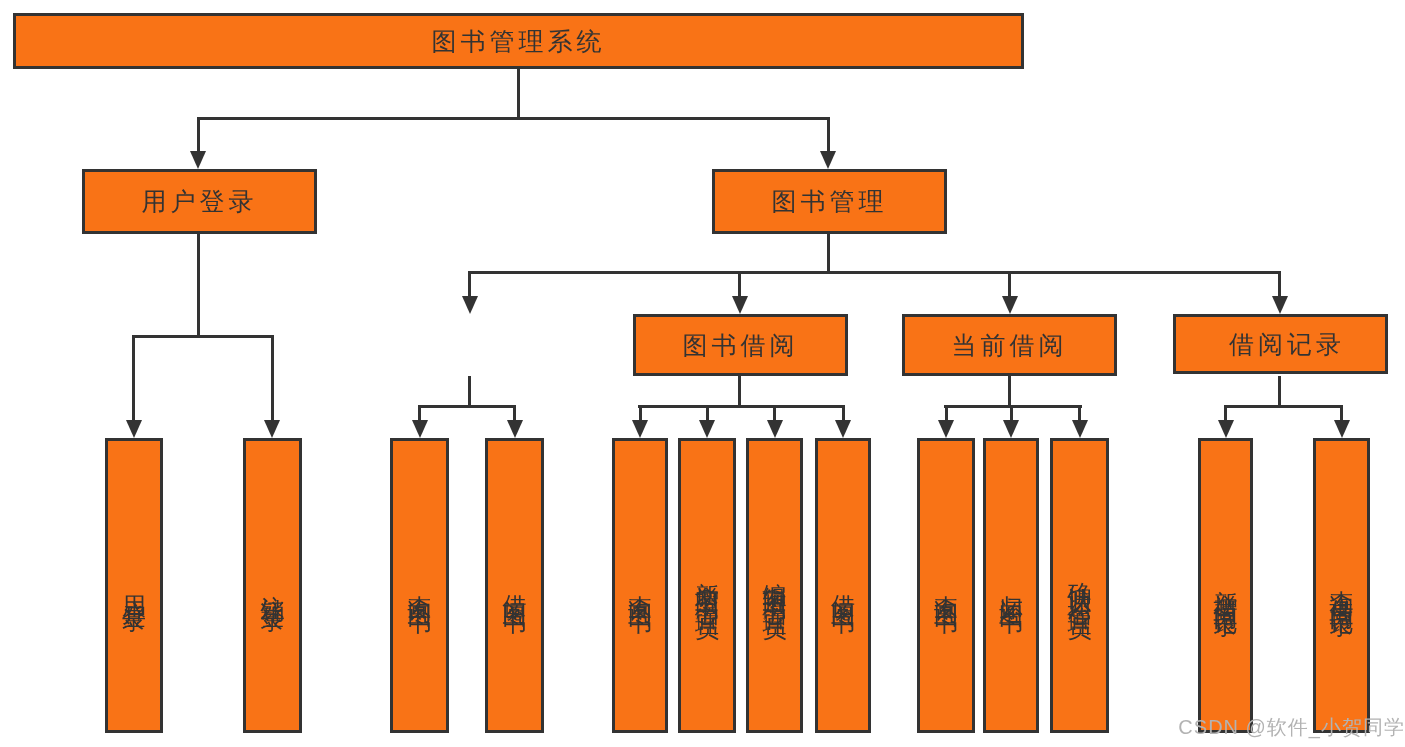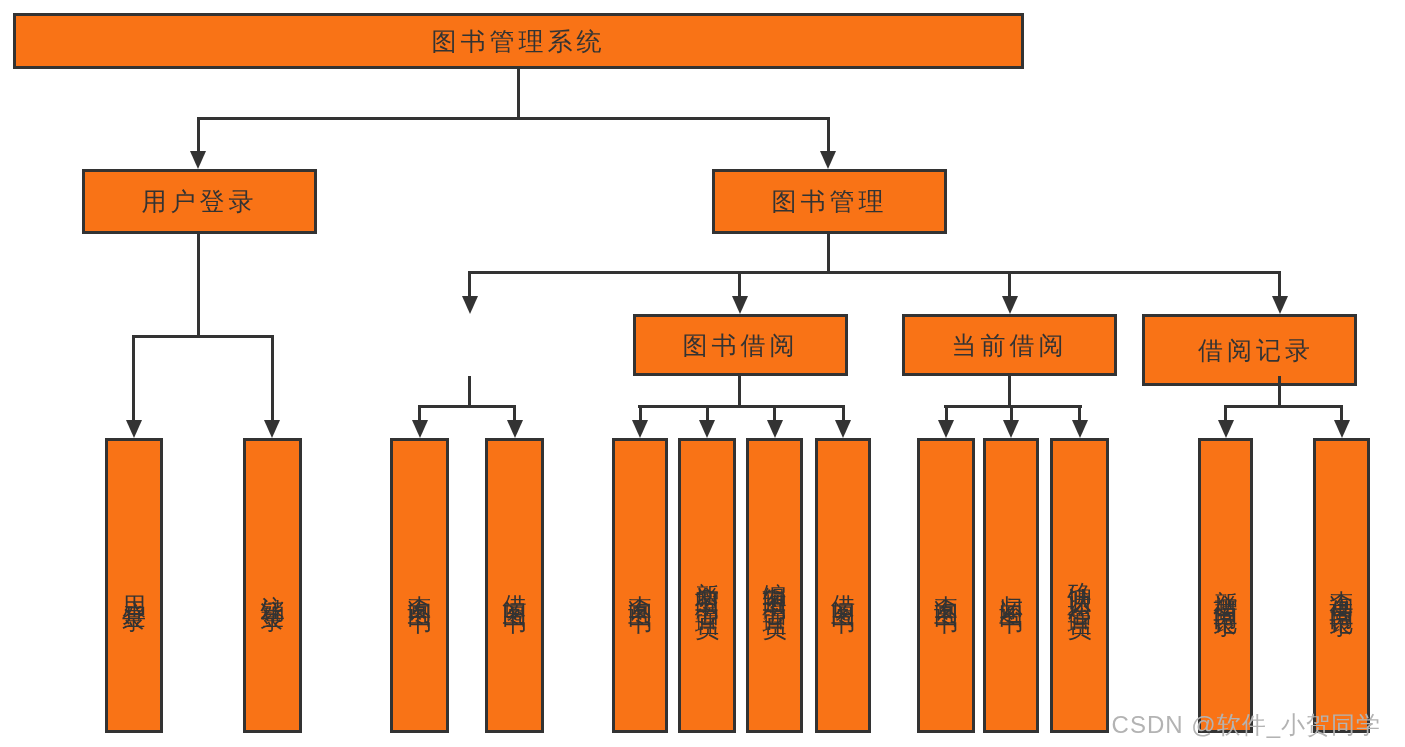--- a/index.html
+++ b/index.html
@@ -24,37 +24,37 @@
     font-size:24px;letter-spacing:5px;line-height:1;
   }
   .hline{position:absolute;height:3px;background:var(--line);}
   .vline{position:absolute;width:3px;background:var(--line);}
   .arrow{
     position:absolute;width:0;height:0;
     border-left:8px solid transparent;border-right:8px solid transparent;
     border-top:18px solid var(--line);
   }
   .watermark{
-    position:absolute;right:24px;bottom:6px;font-size:24px;letter-spacing:1px;
+    position:absolute;right:0;bottom:6px;font-size:20px;letter-spacing:1px;
     color:var(--watermark);z-index:5;white-space:nowrap;
   }
 </style>
 </head>
 <body>
 
 <div class="stage">
 
   <div class="node hnode" style="left:13px;top:13px;width:1011px;height:56px;">图书管理系统</div>
 
   <div class="node hnode" style="left:82px;top:169px;width:235px;height:65px;">用户登录</div>
   <div class="node hnode" style="left:712px;top:169px;width:235px;height:65px;">图书管理</div>
 
   <div class="node hnode" style="left:633px;top:314px;width:215px;height:62px;text-align:center;">图书借阅</div>
   <div class="node hnode" style="left:902px;top:314px;width:215px;height:62px;">当前借阅</div>
-  <div class="node hnode" style="left:1142px;top:314px;width:215px;height:72px;padding-left:13px;">借阅记录</div>
+  <div class="node hnode" style="left:1173px;top:314px;width:215px;height:60px;padding-left:13px;">借阅记录</div>
 
   <div class="node" style="left:105px;top:438px;width:58px;height:295px;">
     <span class="vtext">用户登录</span>
   </div>
   <div class="node" style="left:243px;top:438px;width:59px;height:295px;">
     <span class="vtext">注销登录</span>
   </div>
 
   <div class="node" style="left:390px;top:438px;width:59px;height:295px;">
     <span class="vtext">查询图书</span>

